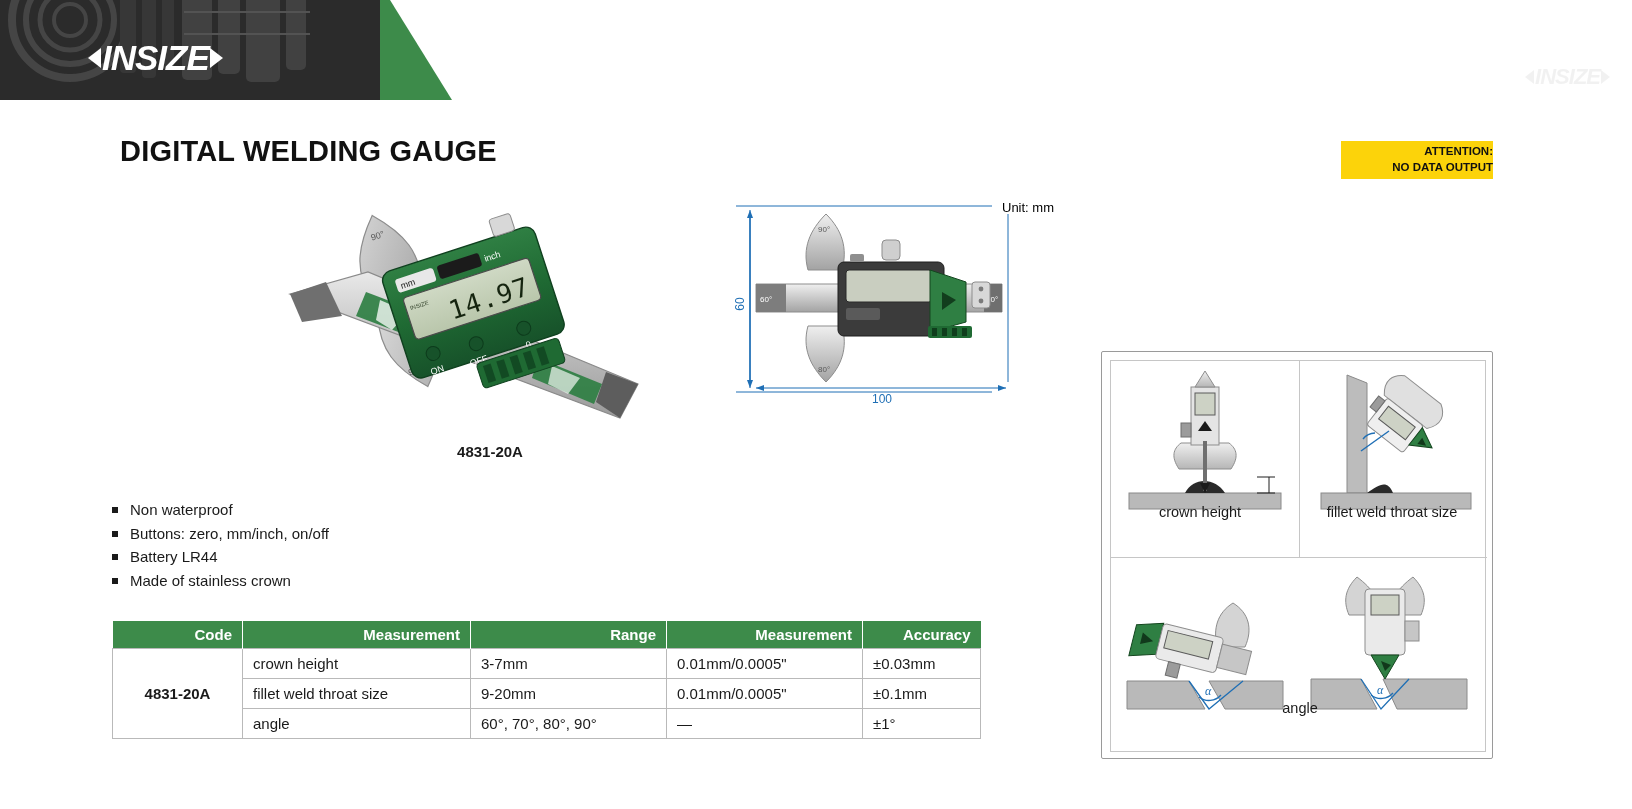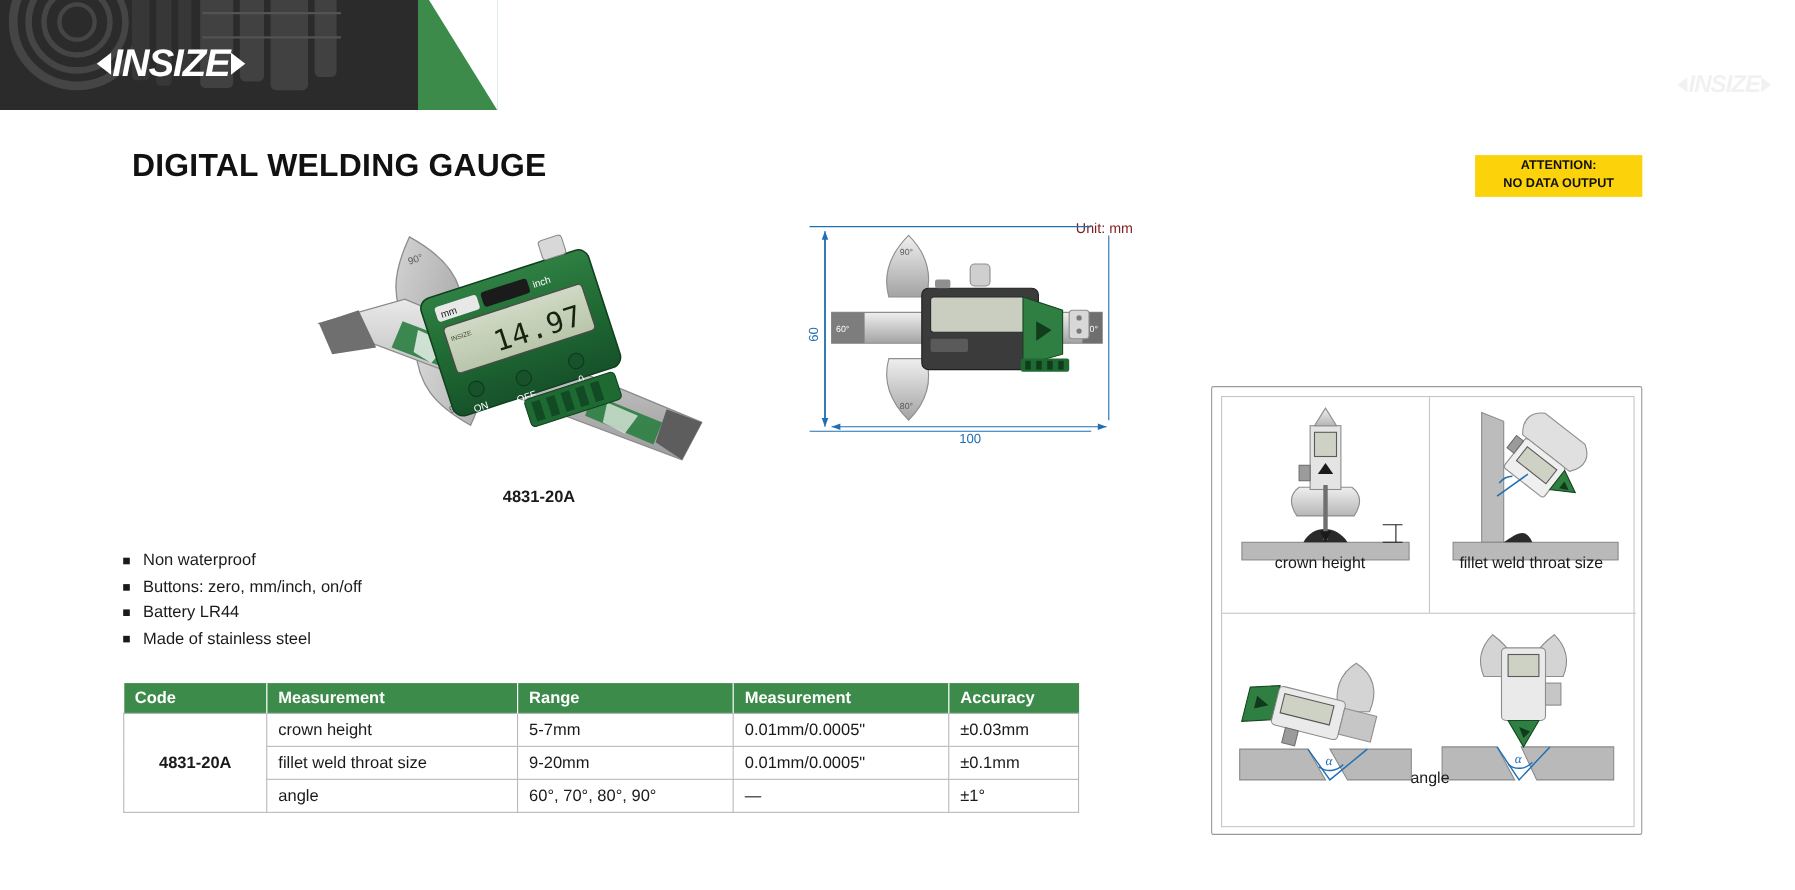--- a/index.html
+++ b/index.html
@@ -83,41 +83,41 @@
     font-size: 29px; font-weight: bold; letter-spacing: 0.2px;
     color: #111;
   }
 
   
   .attention {
     position: absolute; left: 1341px; top: 141px;
     width: 152px; height: 38px;
     background: #fcd30a;
     display: flex; flex-direction: column;
-    align-items: center; justify-content: center;
+    align-items: flex-end; justify-content: center;
     font-size: 11.5px; font-weight: bold; color: #111;
     line-height: 1.35;
   }
 
   
   .product-photo {
     position: absolute; left: 280px; top: 196px; width: 420px; height: 240px;
   }
   .photo-caption {
     position: absolute; left: 280px; top: 443px; width: 420px;
     text-align: center; font-size: 15px; font-weight: bold;
   }
 
   
   .drawing {
     position: absolute; left: 730px; top: 196px; width: 310px; height: 215px;
   }
   .unit-label {
-    position: absolute; left: 978px; top: 200px;
-    font-size: 13px; color: #7f1d1d;
+    position: absolute; left: 1002px; top: 200px;
+    font-size: 13px; color: #000000;
   }
 
   
   .features {
     position: absolute; left: 112px; top: 498px;
     font-size: 15px; line-height: 23.5px;
   }
   .features li {
     list-style: none; position: relative; padding-left: 18px;
     margin: 0 0 0 0;
@@ -129,21 +129,21 @@
   .features ul { margin: 0; padding: 0; }
 
   
   .spec-table {
     position: absolute; left: 112px; top: 621px;
     border-collapse: collapse;
     font-size: 15px;
   }
   .spec-table th {
     background: #3d8b4a; color: #ffffff;
-    font-weight: bold; text-align: left;
+    font-weight: bold; text-align: right;
     padding: 5px 10px;
     border-right: 1px solid #ffffff;
     height: 26px;
   }
   .spec-table th:last-child { border-right: none; }
   .spec-table td {
     border: 1px solid #b9b9b9;
     padding: 5px 10px;
     height: 30px;
     background: #ffffff;
@@ -390,39 +390,39 @@
       <circle cx="251" cy="105" r="2.4" fill="#7a7a7a"></circle>
     </g>
   </svg>
 </div>
 
 <div class="features">
   <ul>
     <li>Non waterproof</li>
     <li>Buttons: zero, mm/inch, on/off</li>
     <li>Battery LR44</li>
-    <li>Made of stainless steel</li>
+    <li>Made of stainless crown</li>
   </ul>
 </div>
 
 <table class="spec-table">
   <thead>
     <tr>
       <th class="col-code">Code</th>
       <th class="col-meas">Measurement</th>
       <th class="col-range">Range</th>
       <th class="col-res">Measurement</th>
       <th class="col-acc">Accuracy</th>
     </tr>
   </thead>
   <tbody>
     <tr>
       <td class="code-cell" rowspan="3">4831-20A</td>
       <td>crown height</td>
-      <td>5-7mm</td>
+      <td>3-7mm</td>
       <td>0.01mm/0.0005"</td>
       <td>±0.03mm</td>
     </tr>
     <tr>
       <td>fillet weld throat size</td>
       <td>9-20mm</td>
       <td>0.01mm/0.0005"</td>
       <td>±0.1mm</td>
     </tr>
     <tr>

